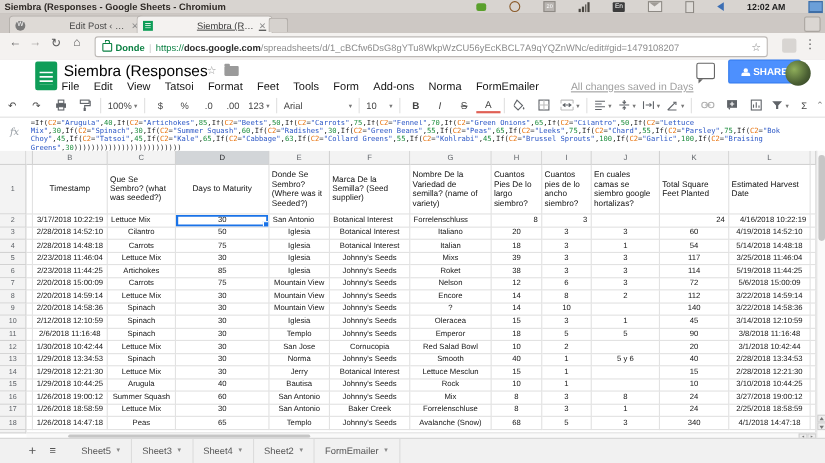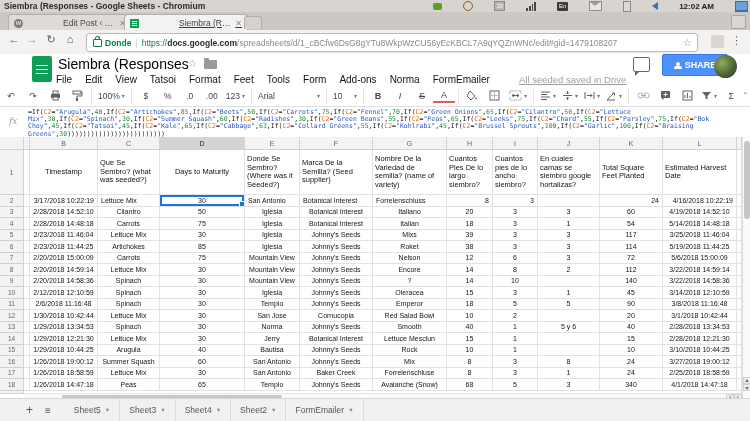--- a/index.html
+++ b/index.html
@@ -200,21 +200,21 @@
       <span class="menu-item">View</span>
       <span class="menu-item">Tatsoi</span>
       <span class="menu-item">Format</span>
       <span class="menu-item">Feet</span>
       <span class="menu-item">Tools</span>
       <span class="menu-item">Form</span>
       <span class="menu-item">Add-ons</span>
       <span class="menu-item">Norma</span>
       <span class="menu-item">FormEmailer</span>
     </div>
-  <div id="save-status">All seeded saved in Drive</div>
+  <div id="save-status">All changes saved in Days</div>
   <div id="comment-btn"></div>
   <div id="share-btn">
     <span class="share-person"></span>
     <span>SHARE</span>
   </div>
   <div id="avatar"></div>
 </div>
 
 <div class="abs" id="gs-toolbar">
   <span style="width:6px"></span>

